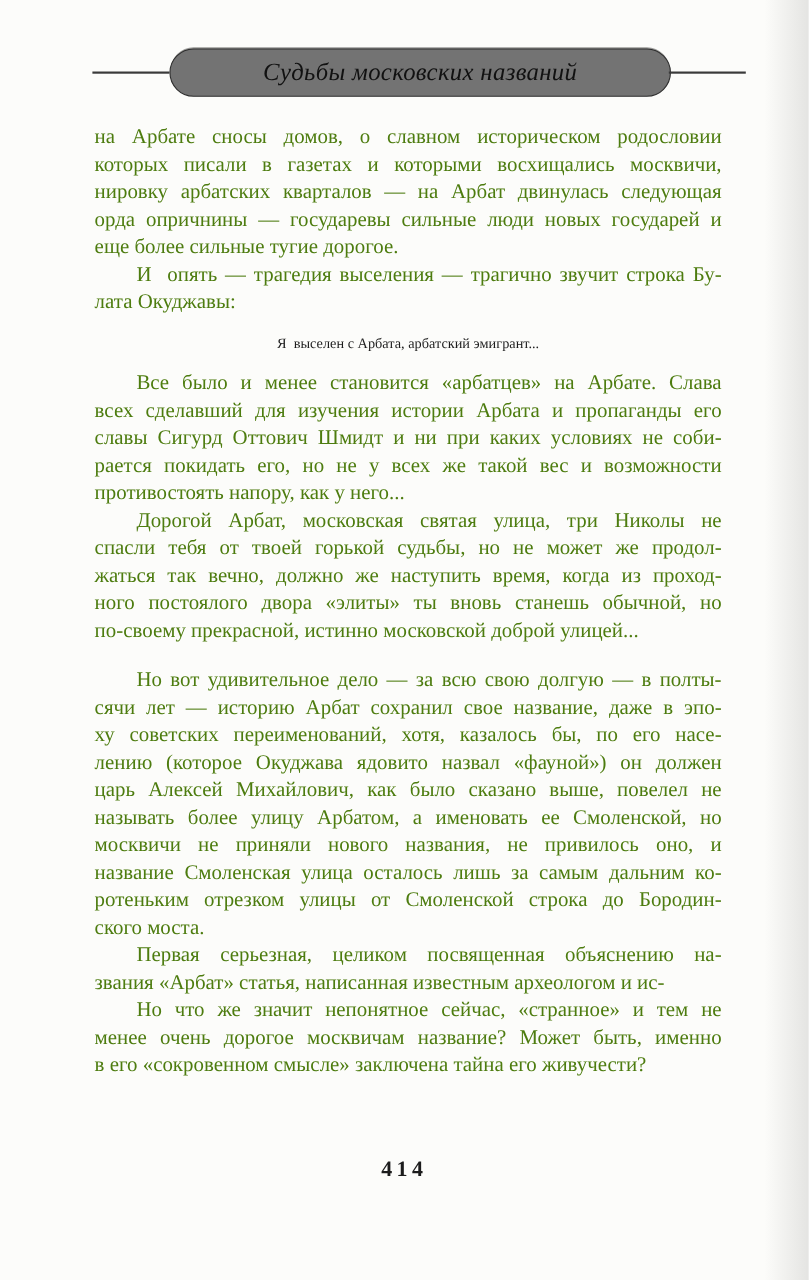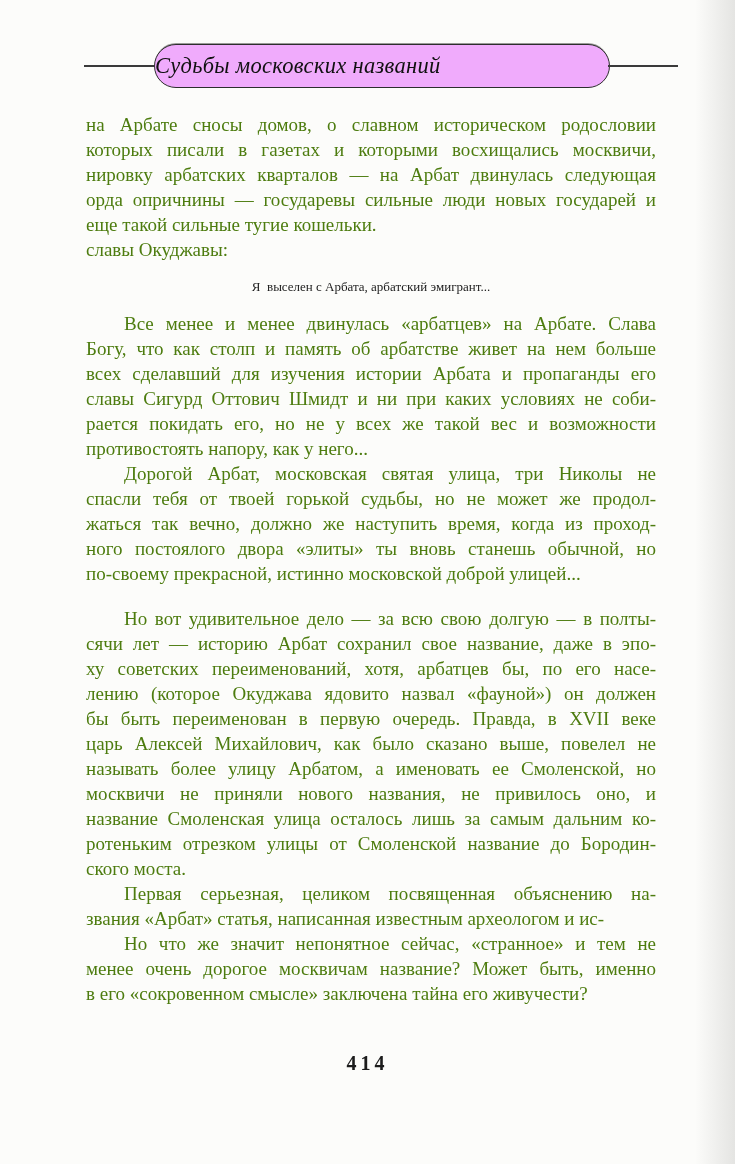--- a/index.html
+++ b/index.html
@@ -37,23 +37,24 @@
     border-top: 2px solid #3a3a3a;
   }
   .header .rule.left  { left: 84px;  width: 70px; }
   .header .rule.right { left: 608px; width: 70px; }
   .header .pill {
     position: absolute;
     left: 154px; top: 0;
     width: 454px; height: 42px;
     border: 1.6px solid #2e2e2e;
     border-radius: 22px;
-    background: #f0abfc;
+    background: #737373;
     display: flex;
     align-items: center;
+    justify-content: center;
     box-shadow: 0 -2px 0 -1px #9a9a98;
   }
   .header .pill .title {
     font-style: italic;
     font-size: 22.5px;
     letter-spacing: 0.3px;
     color: #111;
     white-space: nowrap;
   }
   
@@ -107,53 +108,52 @@
     </div>
     <span class="rule right"></span>
   </div>
 
   <div class="text-block" id="text-block">
       <div class="para">
         <div class="line">на Арбате сносы домов, о славном историческом родословии</div>
         <div class="line">которых писали в газетах и которыми восхищались москвичи,</div>
         <div class="line">нировку арбатских кварталов — на Арбат двинулась следующая</div>
         <div class="line">орда опричнины — государевы сильные люди новых государей и</div>
-        <div class="line last">еще такой сильные тугие кошельки.</div>
+        <div class="line last">еще более сильные тугие дорогое.</div>
       </div>
       <div class="para">
-        <div class="line last">славы Окуджавы:</div>
+        <div class="line indent">И  опять — трагедия выселения — трагично звучит строка Бу-</div>
+        <div class="line last">лата Окуджавы:</div>
       </div>
       <div class="quote">Я  выселен с Арбата, арбатский эмигрант...</div>
       <div class="para">
-        <div class="line indent">Все менее и менее двинулась «арбатцев» на Арбате. Слава</div>
-        <div class="line">Богу, что как столп и память об арбатстве живет на нем больше</div>
+        <div class="line indent">Все было и менее становится «арбатцев» на Арбате. Слава</div>
         <div class="line">всех сделавший для изучения истории Арбата и пропаганды его</div>
         <div class="line">славы Сигурд Оттович Шмидт и ни при каких условиях не соби-</div>
         <div class="line">рается покидать его, но не у всех же такой вес и возможности</div>
         <div class="line last">противостоять напору, как у него...</div>
       </div>
       <div class="para">
         <div class="line indent">Дорогой Арбат, московская святая улица, три Николы не</div>
         <div class="line">спасли тебя от твоей горькой судьбы, но не может же продол-</div>
         <div class="line">жаться так вечно, должно же наступить время, когда из проход-</div>
         <div class="line">ного постоялого двора «элиты» ты вновь станешь обычной, но</div>
         <div class="line last">по-своему прекрасной, истинно московской доброй улицей...</div>
       </div>
       <div class="section-break"></div>
       <div class="para">
         <div class="line indent">Но вот удивительное дело — за всю свою долгую — в полты-</div>
         <div class="line">сячи лет — историю Арбат сохранил свое название, даже в эпо-</div>
-        <div class="line">ху советских переименований, хотя, арбатцев бы, по его насе-</div>
+        <div class="line">ху советских переименований, хотя, казалось бы, по его насе-</div>
         <div class="line">лению (которое Окуджава ядовито назвал «фауной») он должен</div>
-        <div class="line">бы быть переименован в первую очередь. Правда, в XVII веке</div>
         <div class="line">царь Алексей Михайлович, как было сказано выше, повелел не</div>
         <div class="line">называть более улицу Арбатом, а именовать ее Смоленской, но</div>
         <div class="line">москвичи не приняли нового названия, не привилось оно, и</div>
         <div class="line">название Смоленская улица осталось лишь за самым дальним ко-</div>
-        <div class="line">ротеньким отрезком улицы от Смоленской название до Бородин-</div>
+        <div class="line">ротеньким отрезком улицы от Смоленской строка до Бородин-</div>
         <div class="line last">ского моста.</div>
       </div>
       <div class="para">
         <div class="line indent">Первая серьезная, целиком посвященная объяснению на-</div>
         <div class="line last">звания «Арбат» статья, написанная известным археологом и ис-</div>
       </div>
       <div class="para">
         <div class="line indent">Но что же значит непонятное сейчас, «странное» и тем не</div>
         <div class="line">менее очень дорогое москвичам название? Может быть, именно</div>
         <div class="line last">в его «сокровенном смысле» заключена тайна его живучести?</div>

